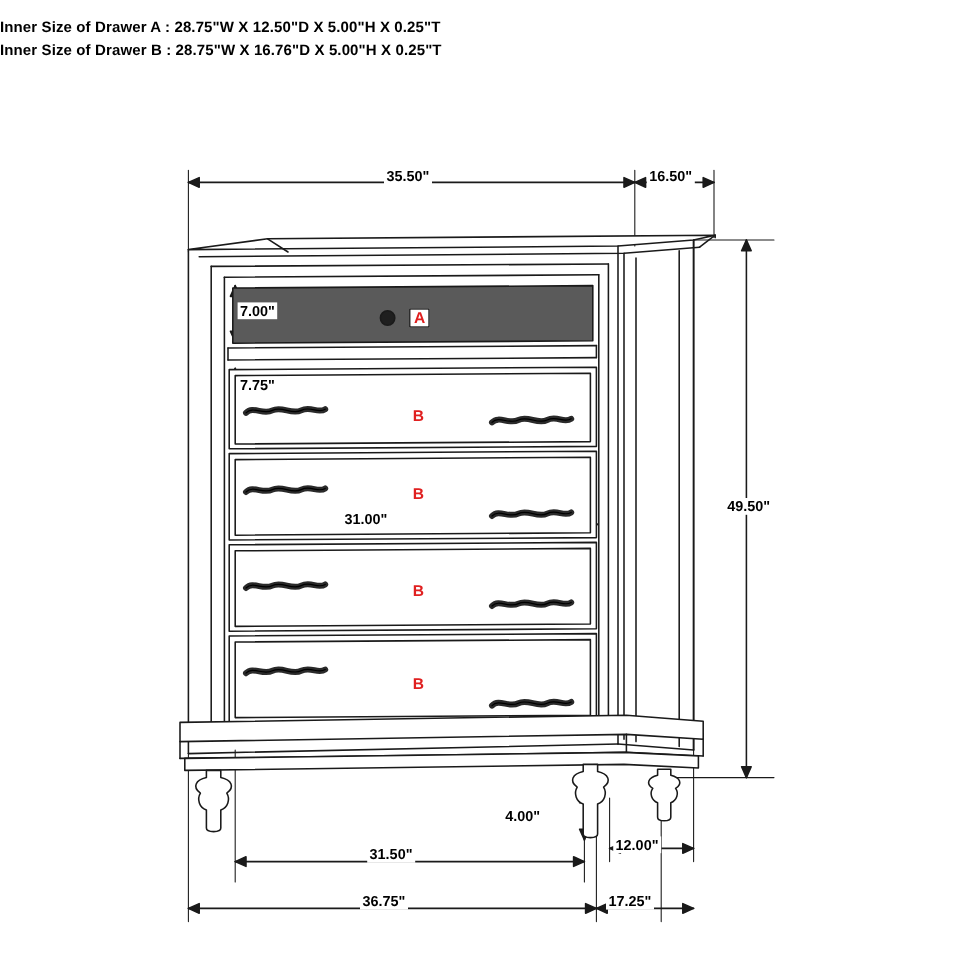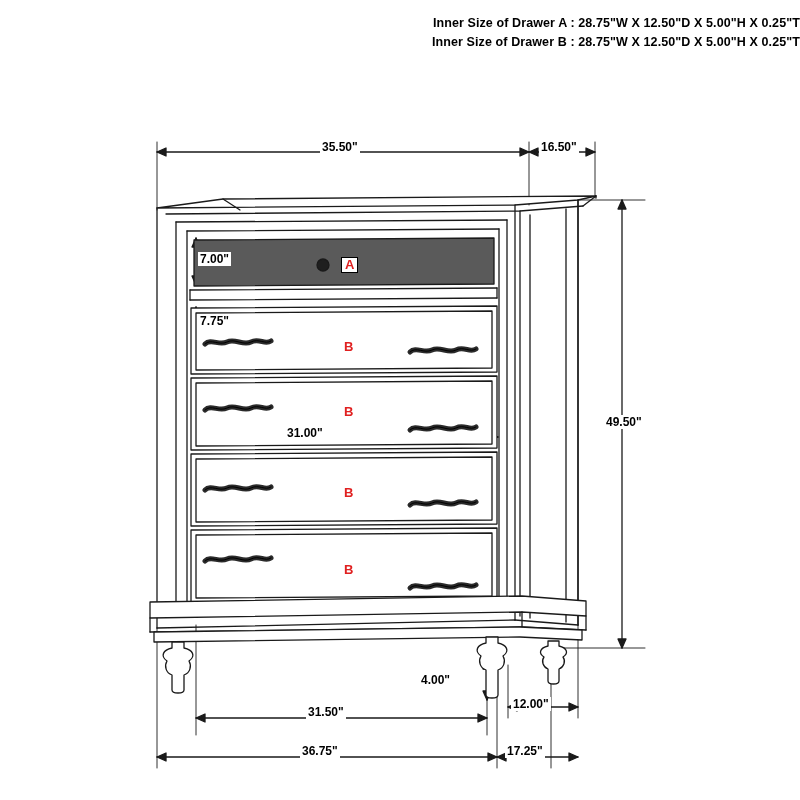--- a/index.html
+++ b/index.html
@@ -18,21 +18,21 @@
   #stage {
     position: relative;
     width: 800px;
     height: 800px;
   }
   .header {
     position: absolute;
     top: 14px;
     left: 0;
     width: 800px;
-    text-align: right;
+    text-align: left;
   }
   .header div {
     font-size: 12.5px;
     font-weight: bold;
     line-height: 19px;
     letter-spacing: 0.1px;
   }
   svg.diagram {
     position: absolute;
     left: 0;
@@ -65,21 +65,21 @@
     padding: 0;
   }
 </style>
 </head>
 <body>
 
 <div id="stage">
 
   <div class="header">
     <div>Inner Size of Drawer A : 28.75"W X 12.50"D X 5.00"H X  0.25"T</div>
-    <div>Inner Size of Drawer B : 28.75"W X 12.50"D X 5.00"H X  0.25"T</div>
+    <div>Inner Size of Drawer B : 28.75"W X 16.76"D X 5.00"H X  0.25"T</div>
   </div>
 
   <svg class="diagram" viewBox="0 0 800 800">
     <g stroke="#1a1a1a" fill="none" stroke-width="1.3" stroke-linejoin="round" stroke-linecap="round">
 
       <g stroke-width="0.9" stroke-dasharray="0">
 
         <line x1="157" y1="142" x2="157" y2="210"></line>
 
         <line x1="529" y1="142" x2="529" y2="205"></line>

